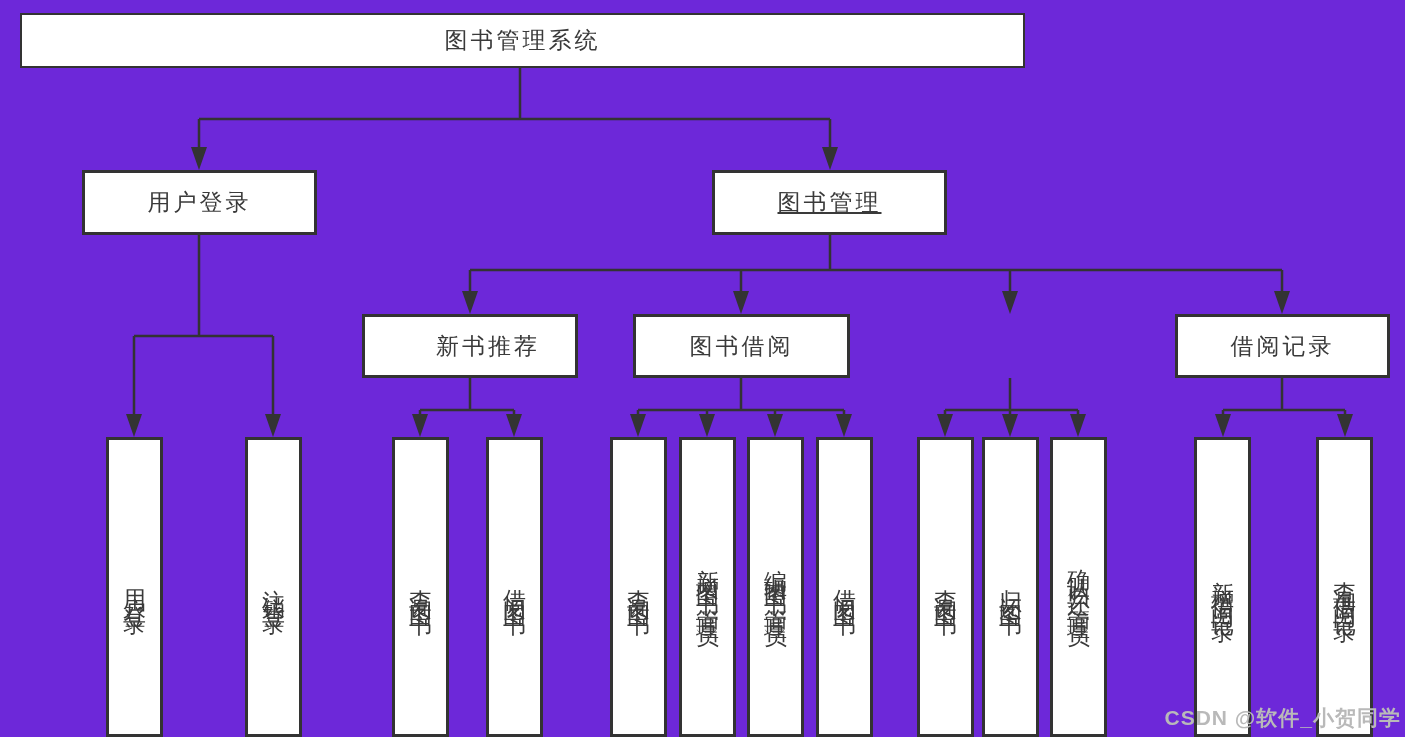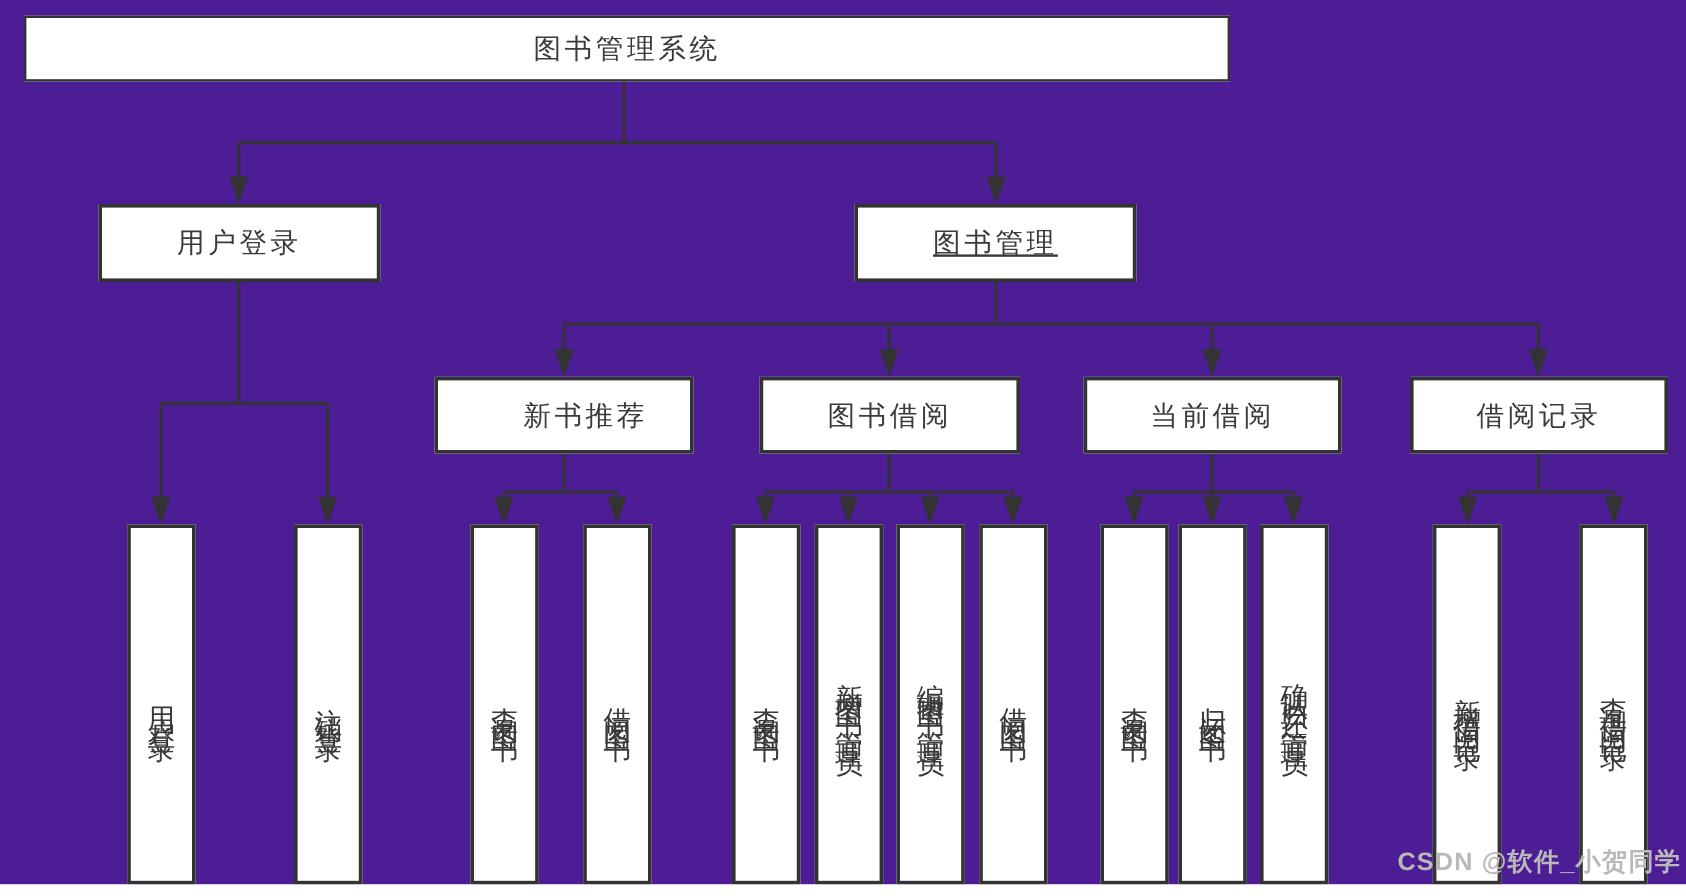--- a/index.html
+++ b/index.html
@@ -1,19 +1,19 @@
 <!DOCTYPE html>
 <html><head>
 <meta charset="utf-8">
 <style>
   html,body{margin:0;padding:0;background:#ffffff;}
   #stage{
     position:relative;
     width:1405px;height:737px;
-    background:#4c1d95;
+    background:#6d28d9;
     font-family:"Liberation Sans", sans-serif;
     overflow:hidden;
   }
   #connectors{position:absolute;left:0;top:0;width:1405px;height:747px;}
 
   .node{
     position:absolute;
     background:#ffffff;
     border:3px solid #333333;
     box-sizing:border-box;
@@ -121,23 +121,20 @@
   <div class="node n-book-mgmt">
     <span class="hlabel">图书管理</span>
   </div>
 
   <div class="node n-new-book-rec">
     <span class="hlabel">新书推荐</span>
   </div>
   <div class="node n-book-borrow">
     <span class="hlabel">图书借阅</span>
   </div>
-  <div class="node n-current-borrow">
-    <span class="hlabel">当前借阅</span>
-  </div>
   <div class="node n-borrow-records">
     <span class="hlabel">借阅记录</span>
   </div>
 
   <div class="node leaf l-ul-login">
     <span class="vlabel">用户登录</span>
   </div>
   <div class="node leaf l-ul-logout">
     <span class="vlabel">注销登录</span>
   </div>

